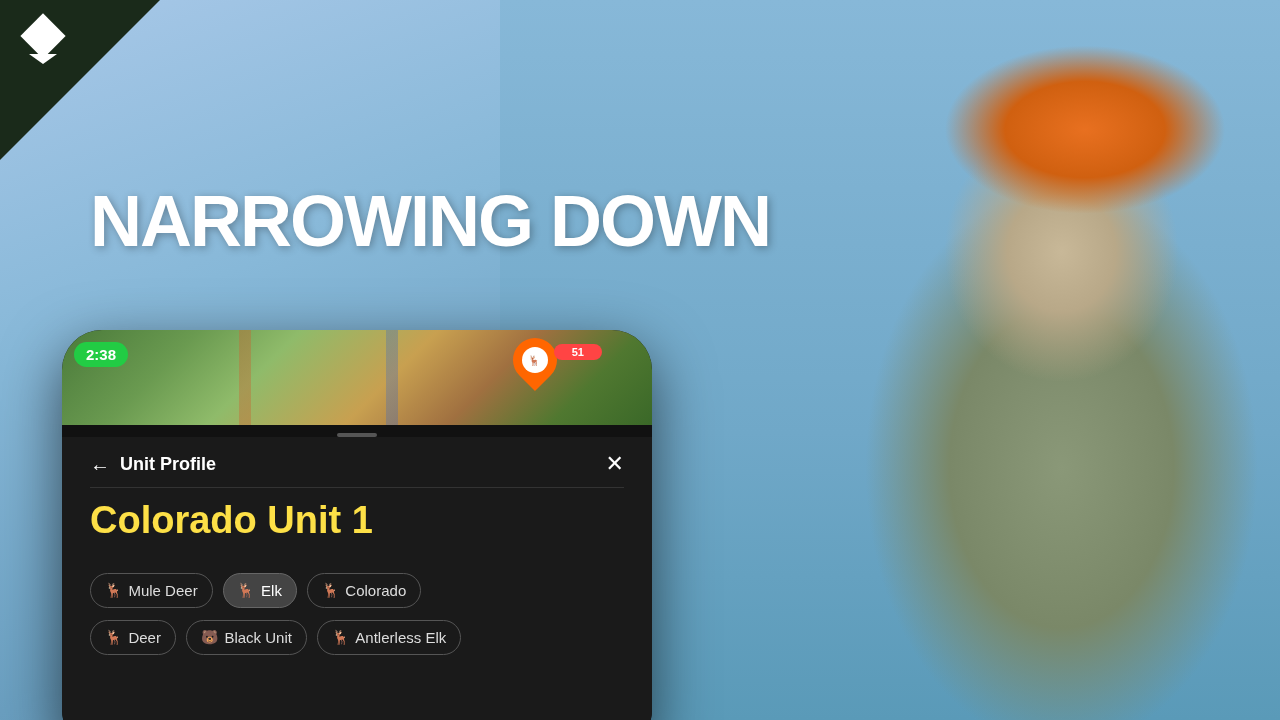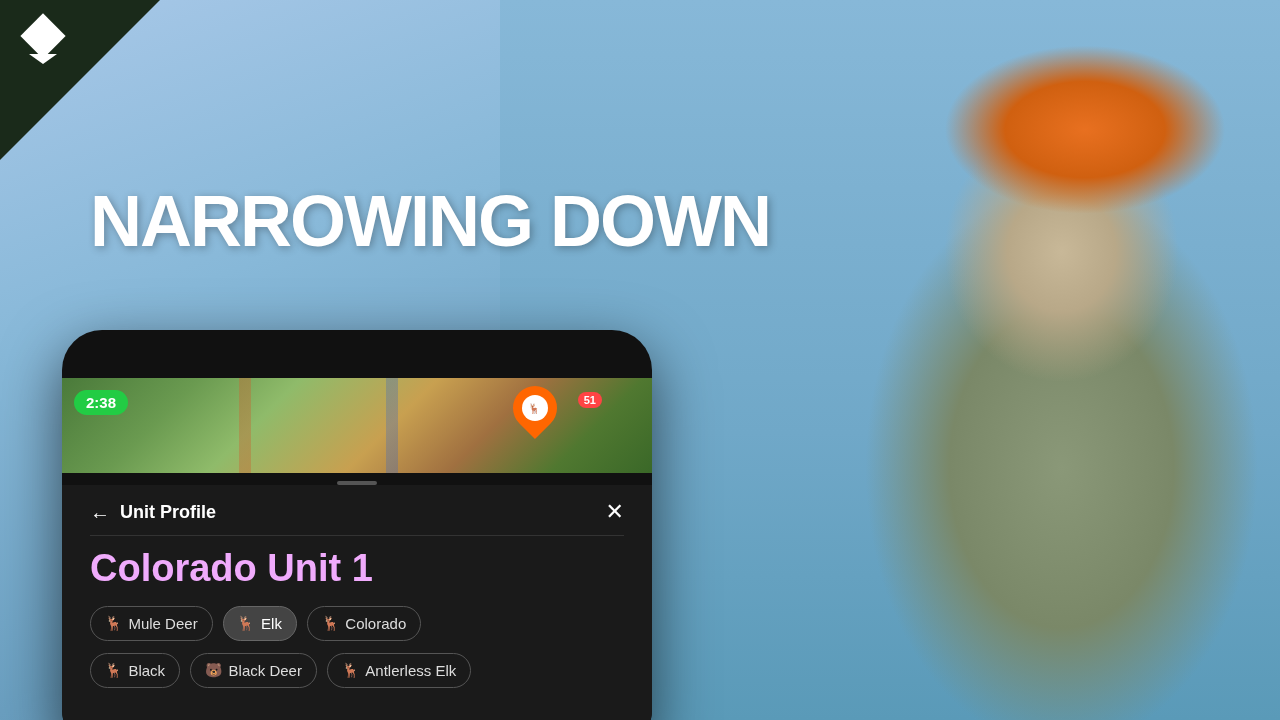--- a/index.html
+++ b/index.html
@@ -130,21 +130,20 @@
       box-shadow: 0 20px 60px rgba(0,0,0,0.6);
       z-index: 20;
     }
 
     
     .phone-map {
       height: 95px;
       background: linear-gradient(135deg, #4a7a3a 0%, #6a9a50 20%, #8fbb6a 35%, #c8a050 55%, #a07040 70%, #507830 85%, #3a6828 100%);
       position: relative;
       overflow: hidden;
-      margin-top: 48px;
     }
 
     .phone-map::before {
       content: '';
       position: absolute;
       inset: 0;
       background:
         linear-gradient(90deg, transparent 30%, rgba(200,100,50,0.4) 30%, rgba(200,100,50,0.4) 32%, transparent 32%),
         linear-gradient(90deg, transparent 55%, rgba(50,100,200,0.3) 55%, rgba(50,100,200,0.3) 57%, transparent 57%);
     }
@@ -197,21 +196,21 @@
     }
 
     .count-badge {
       position: absolute;
       top: 14px;
       right: 50px;
       background: #ff4444;
       color: white;
       font-size: 11px;
       font-weight: bold;
-      padding: 2px 6px;
+      padding: 2px 18px;
       border-radius: 10px;
     }
 
     
     .phone-handle {
       height: 4px;
       width: 40px;
       background: #555;
       border-radius: 2px;
       margin: 8px auto 0;
@@ -257,22 +256,22 @@
     .close-btn {
       color: white;
       font-size: 22px;
       cursor: pointer;
     }
 
     
     .unit-title {
       font-size: 38px;
       font-weight: 900;
-      color: #f0abfc;
-      margin-bottom: 16px;
+      color: #fde047;
+      margin-bottom: 31px;
       line-height: 1.1;
       font-family: 'Arial Black', Arial, sans-serif;
     }
 
     
     .species-row {
       display: flex;
       gap: 10px;
       flex-wrap: wrap;
       margin-bottom: 12px;
@@ -360,25 +359,25 @@
       </div>
       <div class="species-tag">
         <span class="species-icon">🦌</span>
         <span>Colorado</span>
       </div>
     </div>
 
     <div class="species-row">
       <div class="species-tag">
         <span class="species-icon">🦌</span>
-        <span>Black</span>
+        <span>Deer</span>
       </div>
       <div class="species-tag">
         <span class="species-icon">🐻</span>
-        <span>Black Deer</span>
+        <span>Black Unit</span>
       </div>
       <div class="species-tag">
         <span class="species-icon">🦌</span>
         <span>Antlerless Elk</span>
       </div>
     </div>
 
   </div>
 </div>
 

